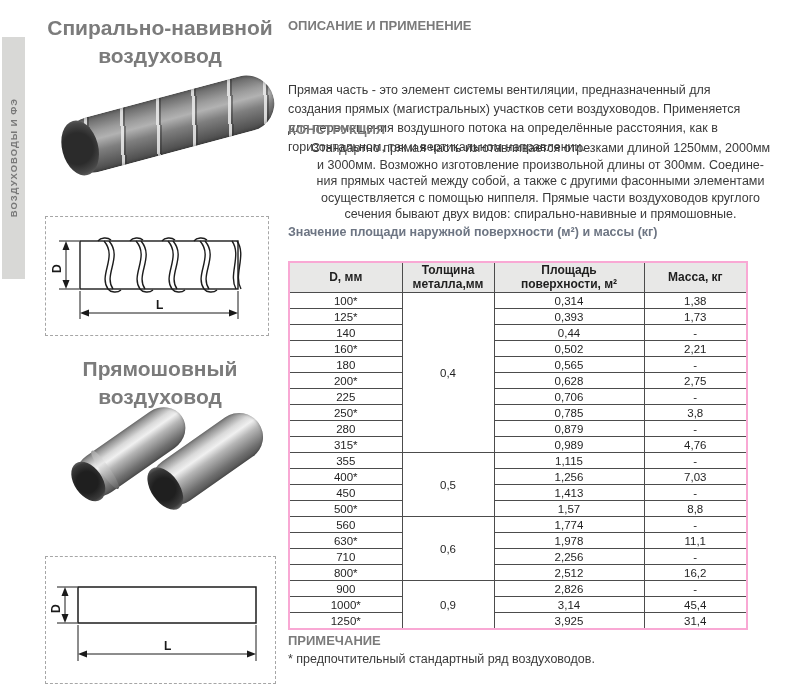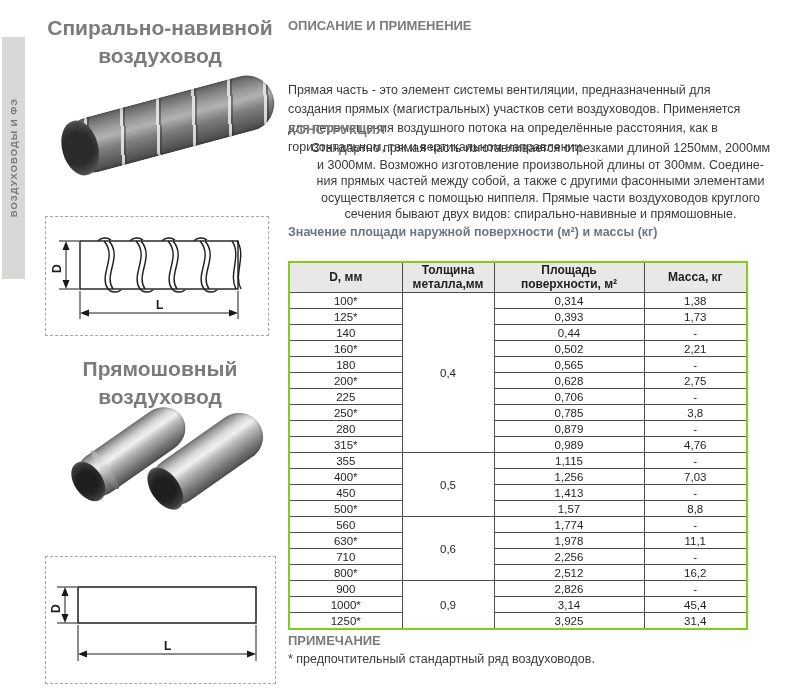--- a/index.html
+++ b/index.html
@@ -56,21 +56,21 @@
   #h-constr{top:122px;}
   #h-note{top:633px;}
   .body-text{position:absolute;left:288px;width:505px;font-size:12.5px;color:#3a3a3a;}
   #p-desc{top:38px;line-height:19px;margin-top:43px;}
   #p-constr{top:140px;line-height:16.5px;text-align:center;}
   #p-note{top:651px;line-height:16px;}
   .tbl-title{position:absolute;left:288px;top:225px;width:505px;font-size:12.5px;font-weight:bold;color:#6d7583;}
 
   
   .tbl-wrap{position:absolute;left:288px;top:261px;}
-  table{border-collapse:collapse;border:2px solid #84cc16;}
+  table{border-collapse:collapse;border:2px solid #f9a8d4;}
   th,td{border:1px solid #4c4c4c;text-align:center;vertical-align:middle;padding:0;color:#1f1f1f;}
   th{background:#e8e8e7;font-size:12px;font-weight:bold;height:29px;line-height:1.15;white-space:pre-line;}
   td{font-size:11.5px;height:15px;}
   col.c1{width:113px;} col.c2{width:92px;} col.c3{width:150px;} col.c4{width:103px;}
 </style>
 </head>
 <body>
 
 <div class="side-tab">
   <span>ВОЗДУХОВОДЫ И ФЭ</span>

